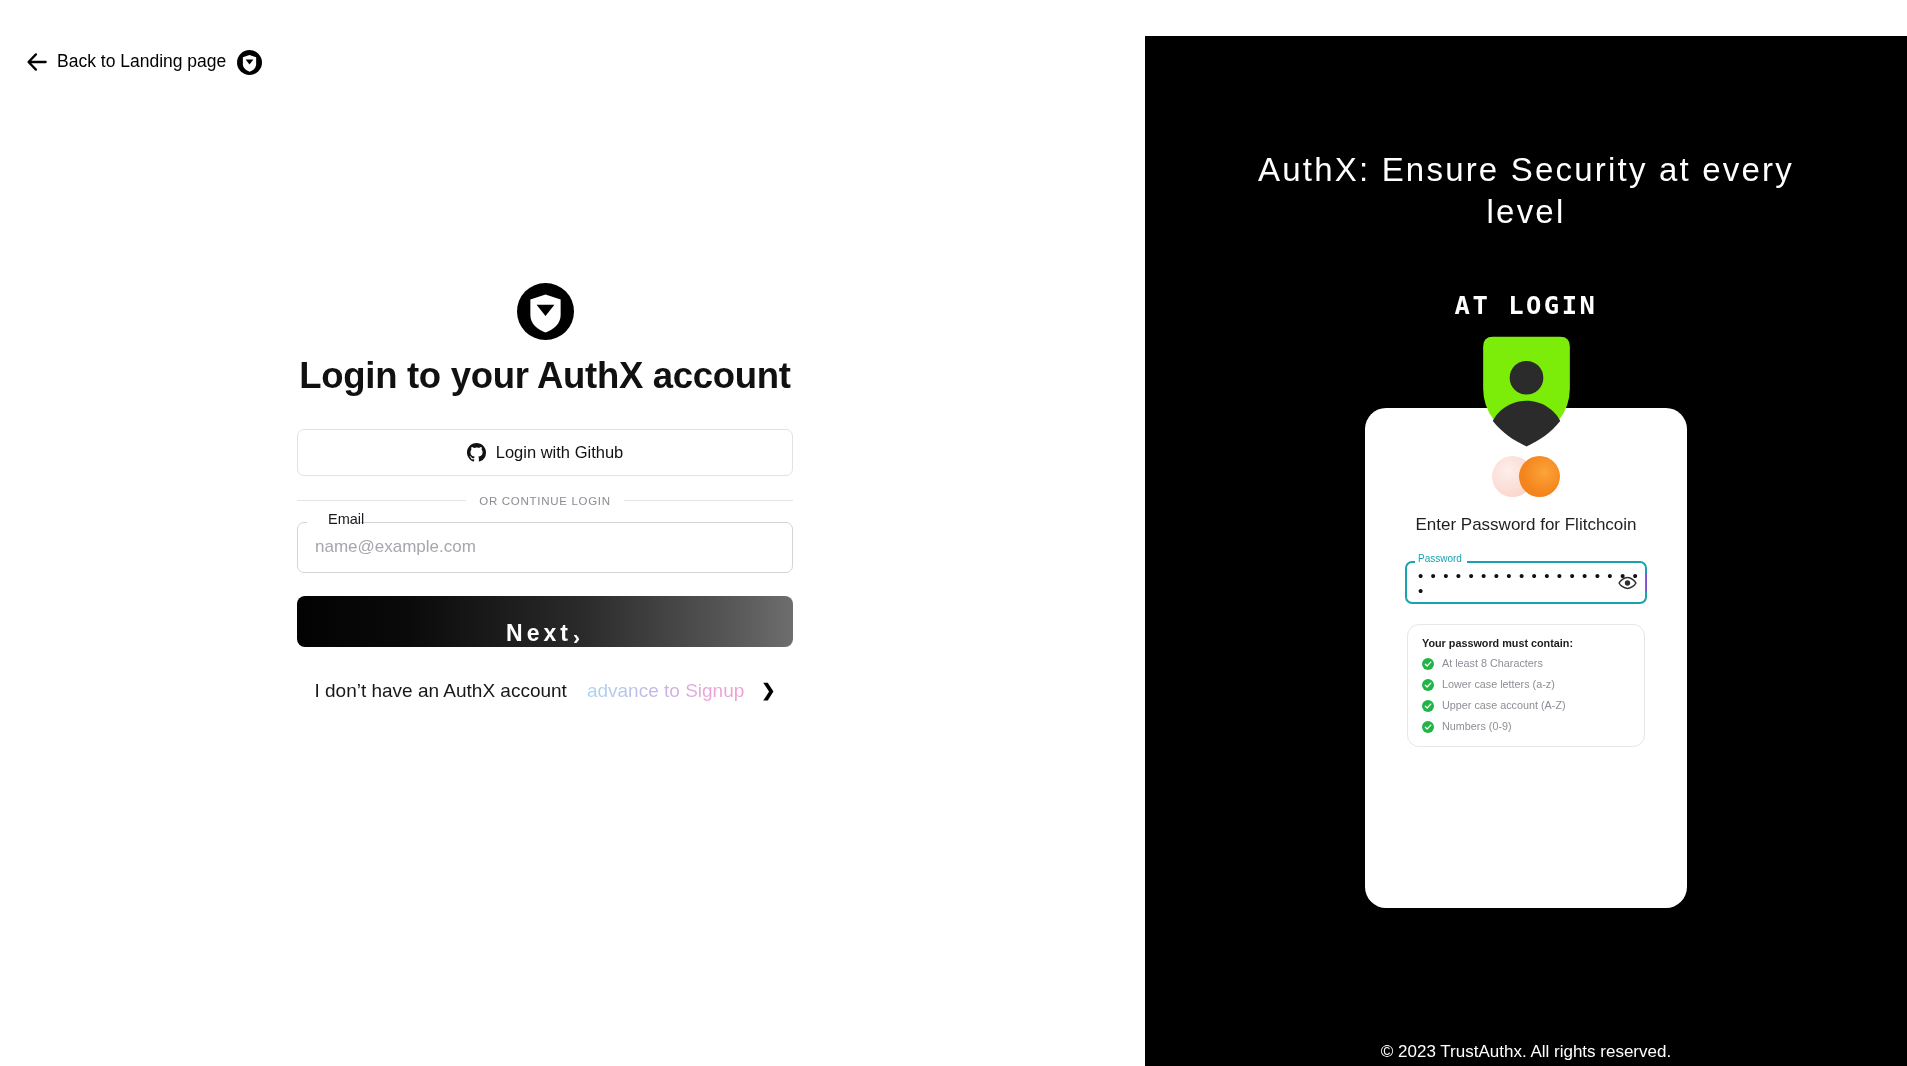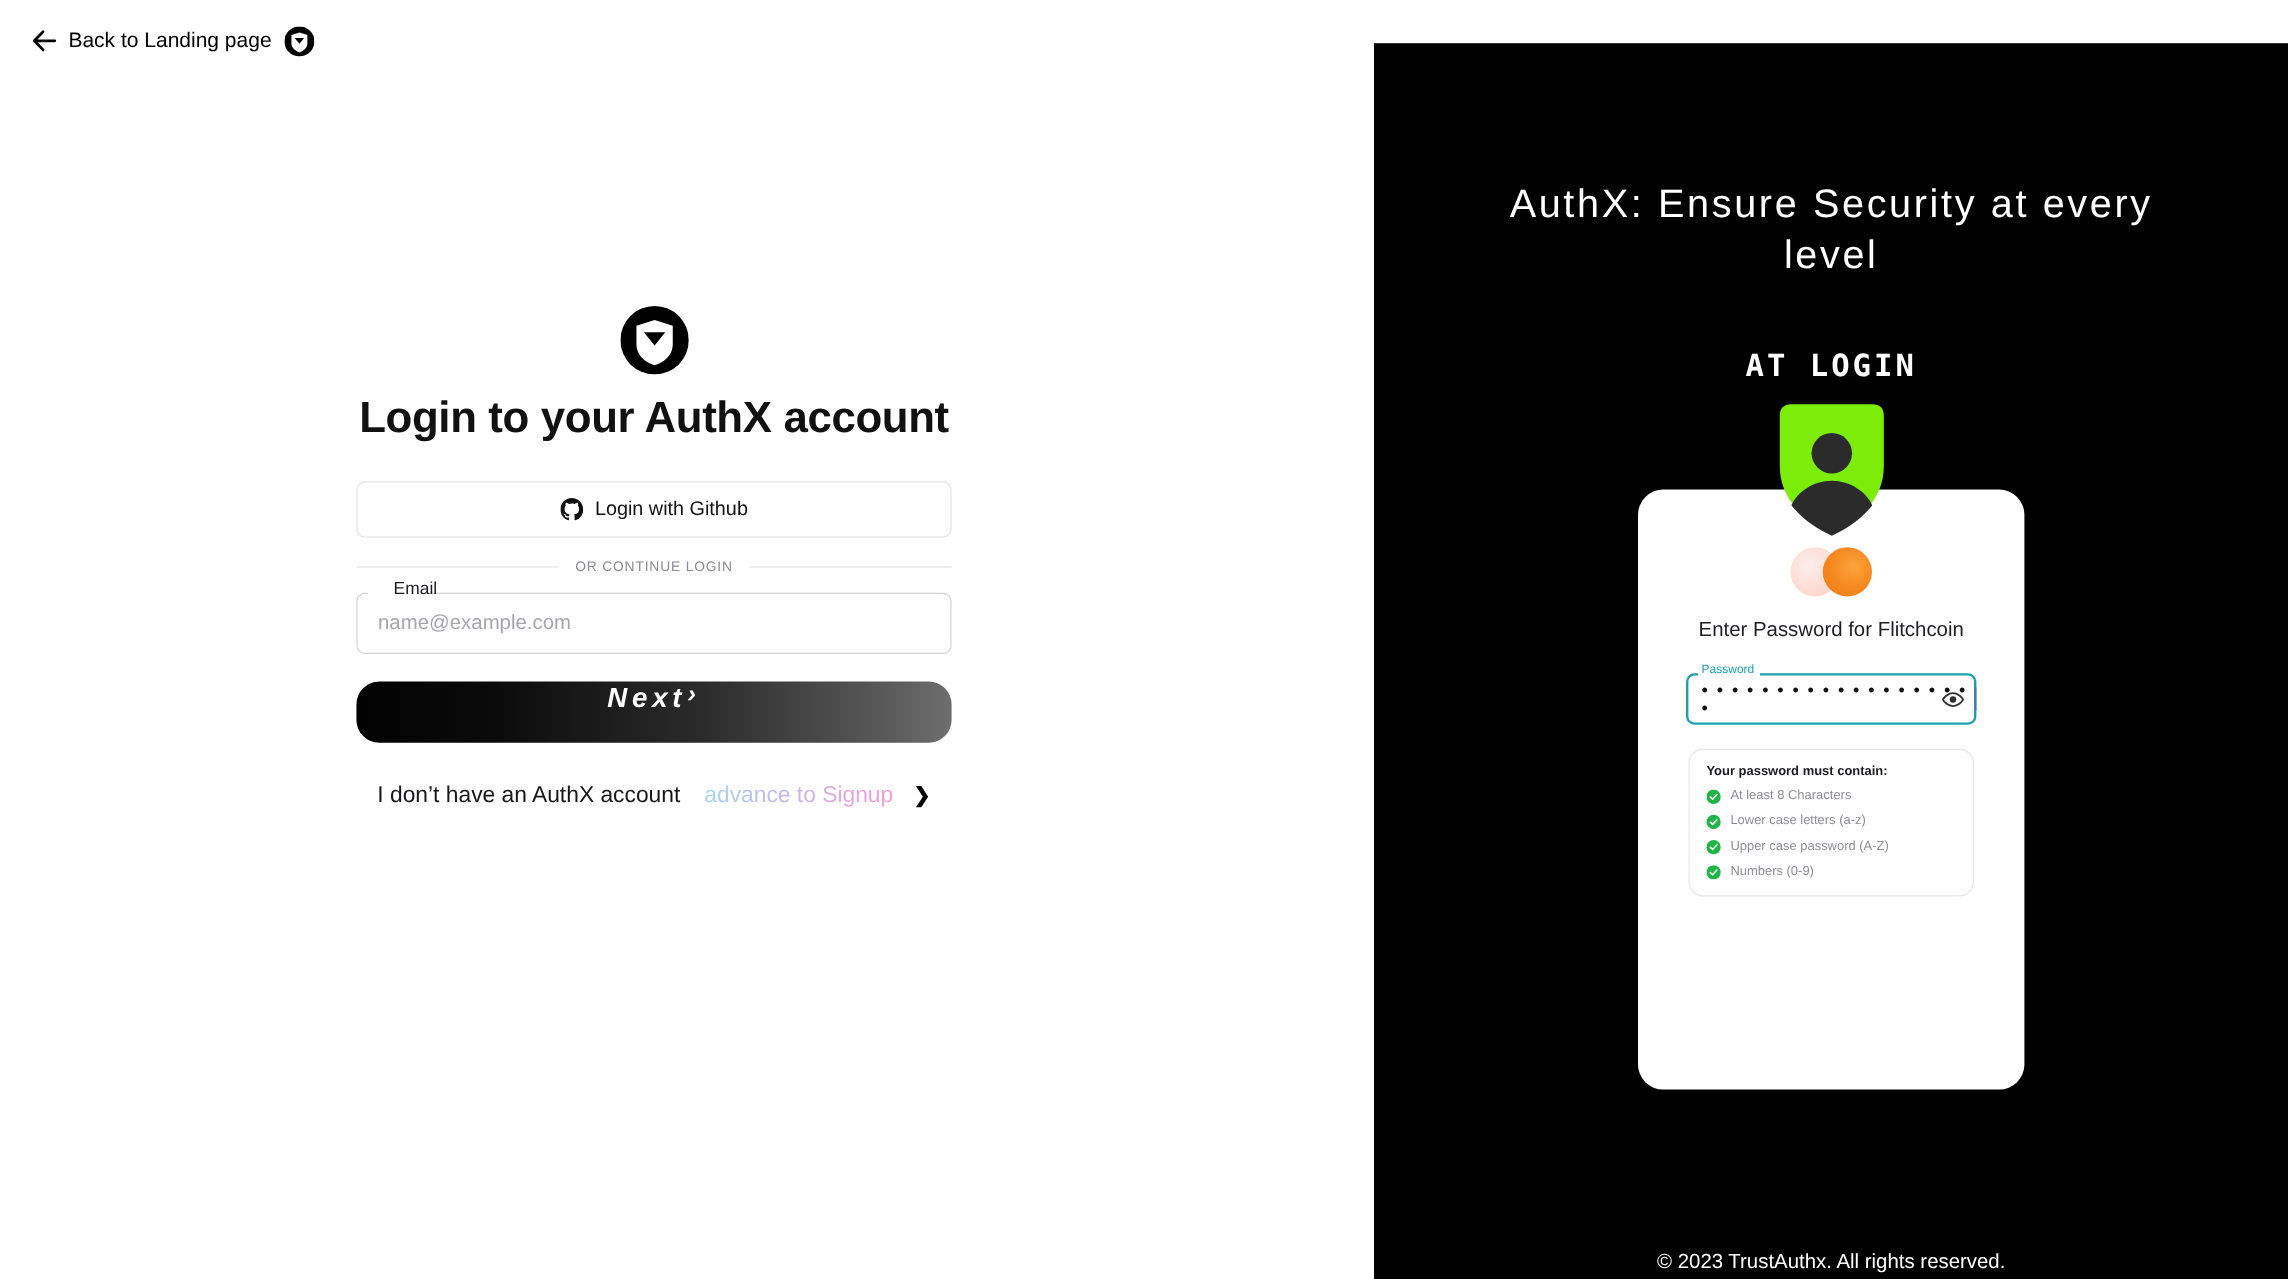--- a/index.html
+++ b/index.html
@@ -16,20 +16,21 @@
     display: flex;
     position: relative;
   }
 
   
   .left-panel {
     width: 1145px;
     height: 896px;
     background: #ffffff;
     position: relative;
+    margin-top: 28px;
   }
   .back-link {
     position: absolute;
     top: 21px;
     left: 24px;
     display: flex;
     align-items: center;
     gap: 0px;
     cursor: pointer;
     text-decoration: none;
@@ -153,33 +154,32 @@
     font-size: 17px;
     color: #111;
     font-family: "Liberation Sans", sans-serif;
   }
   .field input::placeholder { color: #a6a6ad; }
 
   .next-btn {
     width: 100%;
     height: 51px;
     border: none;
-    border-radius: 19px;
+    border-radius: 8px;
     background: linear-gradient(90deg, #020202 0%, #0a0a0a 22%, #2b2b2b 58%, #585858 88%, #6e6e6e 100%);
     color: #ffffff;
     font-size: 23px;
     font-weight: 600;
     letter-spacing: 4px;
     cursor: pointer;
     display: flex;
-    align-items: flex-start;
+    align-items: flex-end;
     justify-content: center;
     gap: 2px;
     font-family: "Liberation Sans", sans-serif;
-    font-style: italic;
   }
   .next-chev { font-size: 21px; font-weight: 700; line-height: 1; margin-left: -1px; }
 
   .signup-row {
     margin-top: 33px;
     display: flex;
     align-items: center;
     justify-content: center;
     font-size: 19px;
     color: #18181b;
@@ -503,21 +503,21 @@
               <path d="M5.5 10.3 L8.6 13.3 L14.6 6.8" fill="none" stroke="#ffffff" stroke-width="2.1" stroke-linecap="round" stroke-linejoin="round"></path>
             </svg>
             <span class="req-text">Lower case letters (a-z)</span>
           </div>
 
           <div class="req-item">
             <svg class="check-ic" viewBox="0 0 20 20">
               <circle cx="10" cy="10" r="10" fill="#21b548"></circle>
               <path d="M5.5 10.3 L8.6 13.3 L14.6 6.8" fill="none" stroke="#ffffff" stroke-width="2.1" stroke-linecap="round" stroke-linejoin="round"></path>
             </svg>
-            <span class="req-text">Upper case password (A-Z)</span>
+            <span class="req-text">Upper case account (A-Z)</span>
           </div>
 
           <div class="req-item">
             <svg class="check-ic" viewBox="0 0 20 20">
               <circle cx="10" cy="10" r="10" fill="#21b548"></circle>
               <path d="M5.5 10.3 L8.6 13.3 L14.6 6.8" fill="none" stroke="#ffffff" stroke-width="2.1" stroke-linecap="round" stroke-linejoin="round"></path>
             </svg>
             <span class="req-text">Numbers (0-9)</span>
           </div>
         </div>

